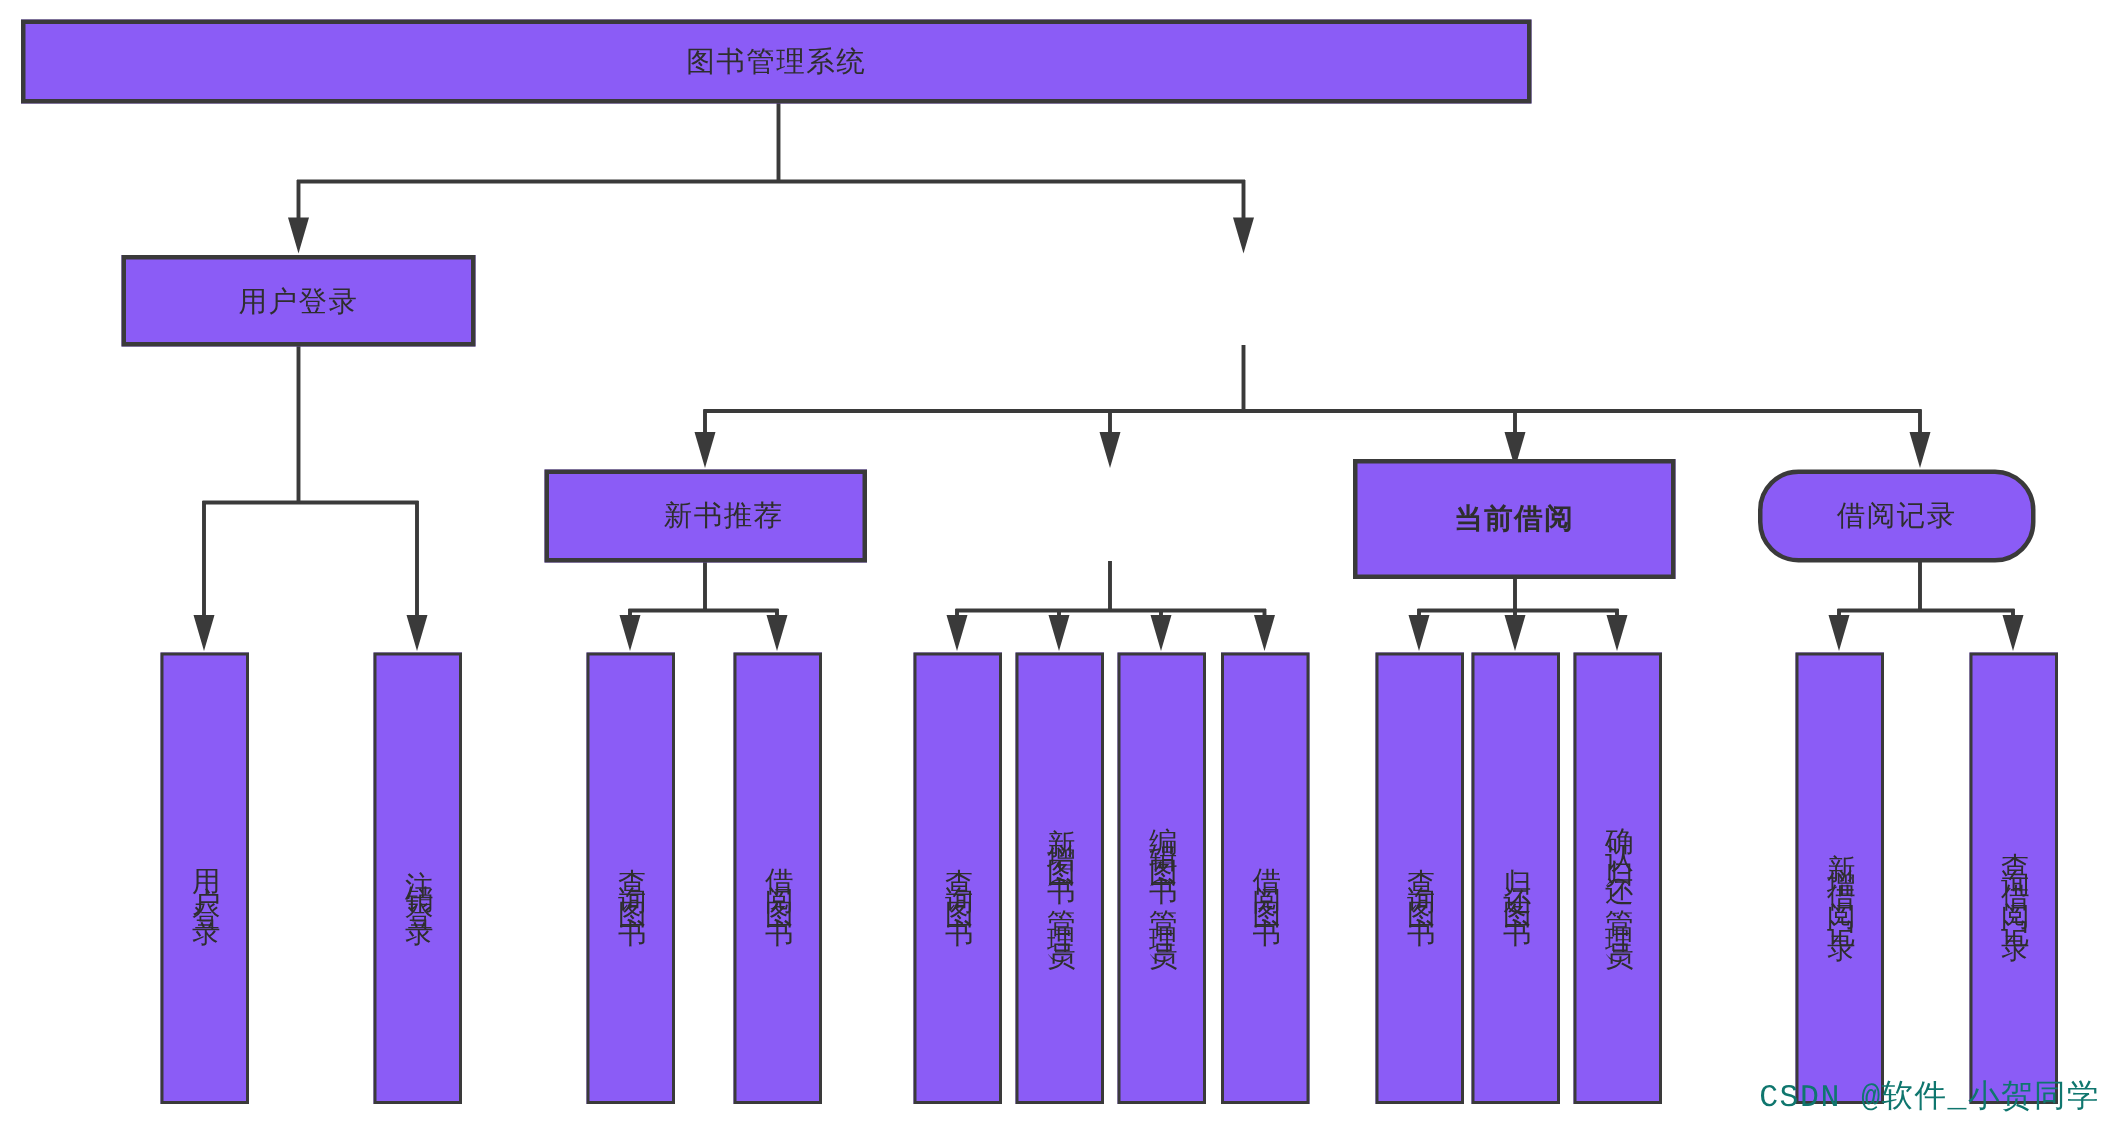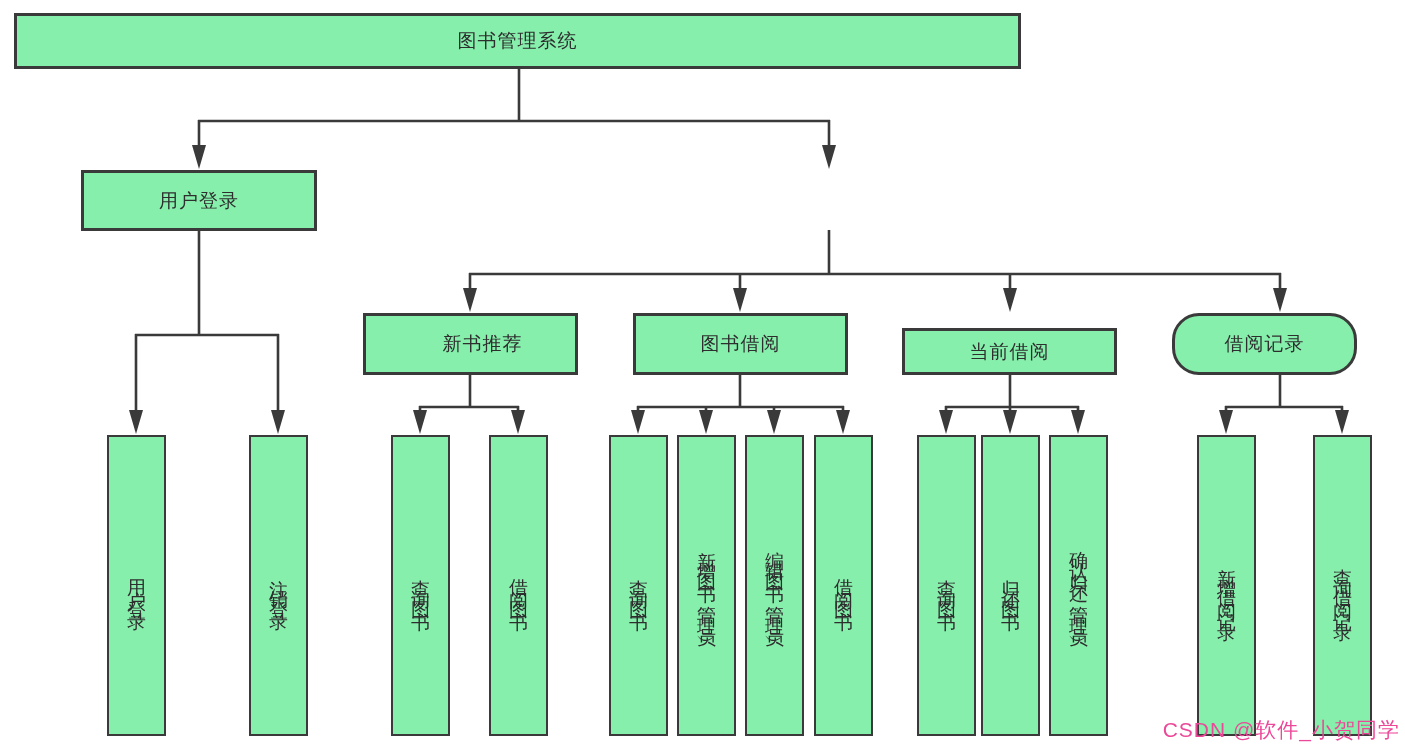--- a/index.html
+++ b/index.html
@@ -8,21 +8,21 @@
     width: 1405px;
     height: 747px;
     background: #ffffff;
     overflow: hidden;
     font-family: "Liberation Sans", sans-serif;
   }
   .connectors { position: absolute; left: 0; top: 0; }
   .box {
     position: absolute;
     box-sizing: border-box;
-    background: #86efac;
+    background: #8b5cf6;
     border: 3px solid #3a3a3a;
     display: flex;
     align-items: center;
     justify-content: center;
     color: #2e2e2e;
     font-size: 19px;
     letter-spacing: 1px;
     text-align: center;
   }
   .leaf { border-width: 2.5px; }
@@ -31,24 +31,25 @@
     text-orientation: mixed;
     font-size: 19px;
     letter-spacing: 11px;
     color: #2e2e2e;
   }
   .watermark {
     position: absolute;
     right: 5px;
     bottom: 3px;
     font-size: 21px;
-    color: #ec4899;
+    color: #0f766e;
     letter-spacing: 1px;
     z-index: 5;
     white-space: nowrap;
+    font-family: Liberation Mono, monospace;
   }
 </style>
 </head>
 <body>
 
 <div class="stage">
 
   <svg class="connectors" width="1405" height="747" viewBox="0 0 1405 747">
     <defs>
       <polygon id="ah" points="0,0 -7,-24 7,-24" fill="#3a3a3a"></polygon>
@@ -83,22 +84,21 @@
       <use href="#ah" transform="translate(1226,434)"></use>
       <use href="#ah" transform="translate(1342,434)"></use>
     </g>
   </svg>
 
   <div class="box" style="left:14px; top:13px; width:1007px; height:56px;">图书管理系统</div>
 
   <div class="box" style="left:81px; top:170px; width:236px; height:61px;">用户登录</div>
 
   <div class="box" style="left:363px; top:313px; width:215px; height:62px;padding-left:24px;">新书推荐</div>
-  <div class="box" style="left:633px; top:313px; width:215px; height:62px;">图书借阅</div>
-  <div class="box" style="left:902px; top:328px; width:215px; height:47px;">当前借阅</div>
+  <div class="box" style="left:902px; top:306px; width:215px; height:80px;font-weight:bold;">当前借阅</div>
   <div class="box" style="left:1172px; top:313px; width:185px; height:62px;border-radius:27px;">借阅记录</div>
 
   <div class="box leaf" style="left:107px; top:435px; width:59px; height:301px;">
     <span class="vtext">用户登录</span>
   </div>
   <div class="box leaf" style="left:249px; top:435px; width:59px; height:301px;">
     <span class="vtext">注销登录</span>
   </div>
 
   <div class="box leaf" style="left:391px; top:435px; width:59px; height:301px;">

